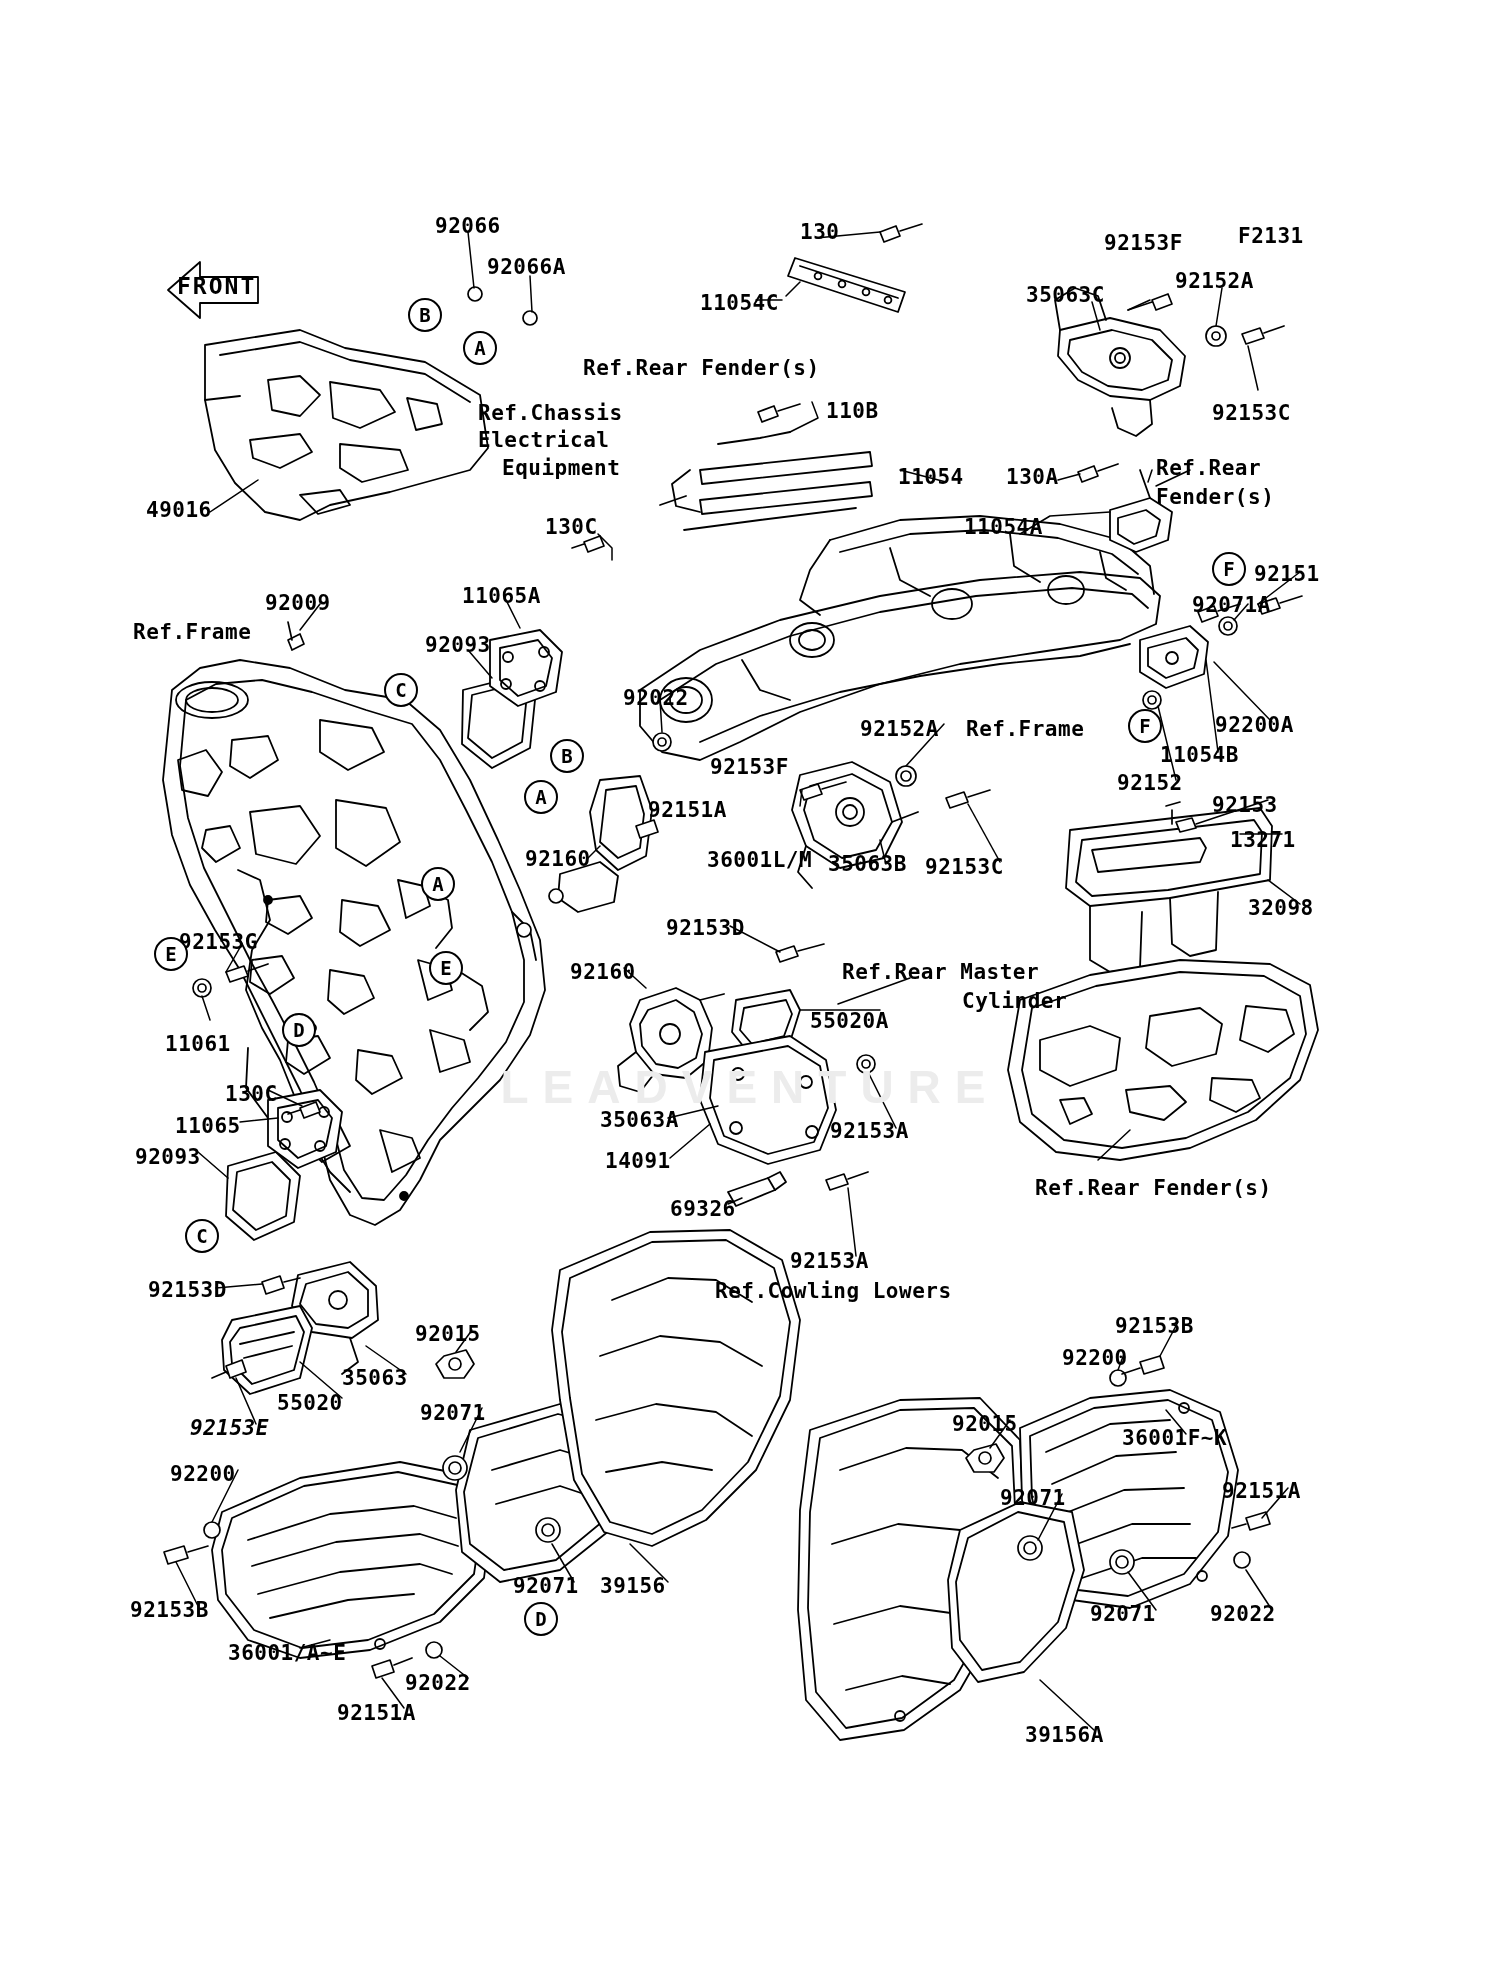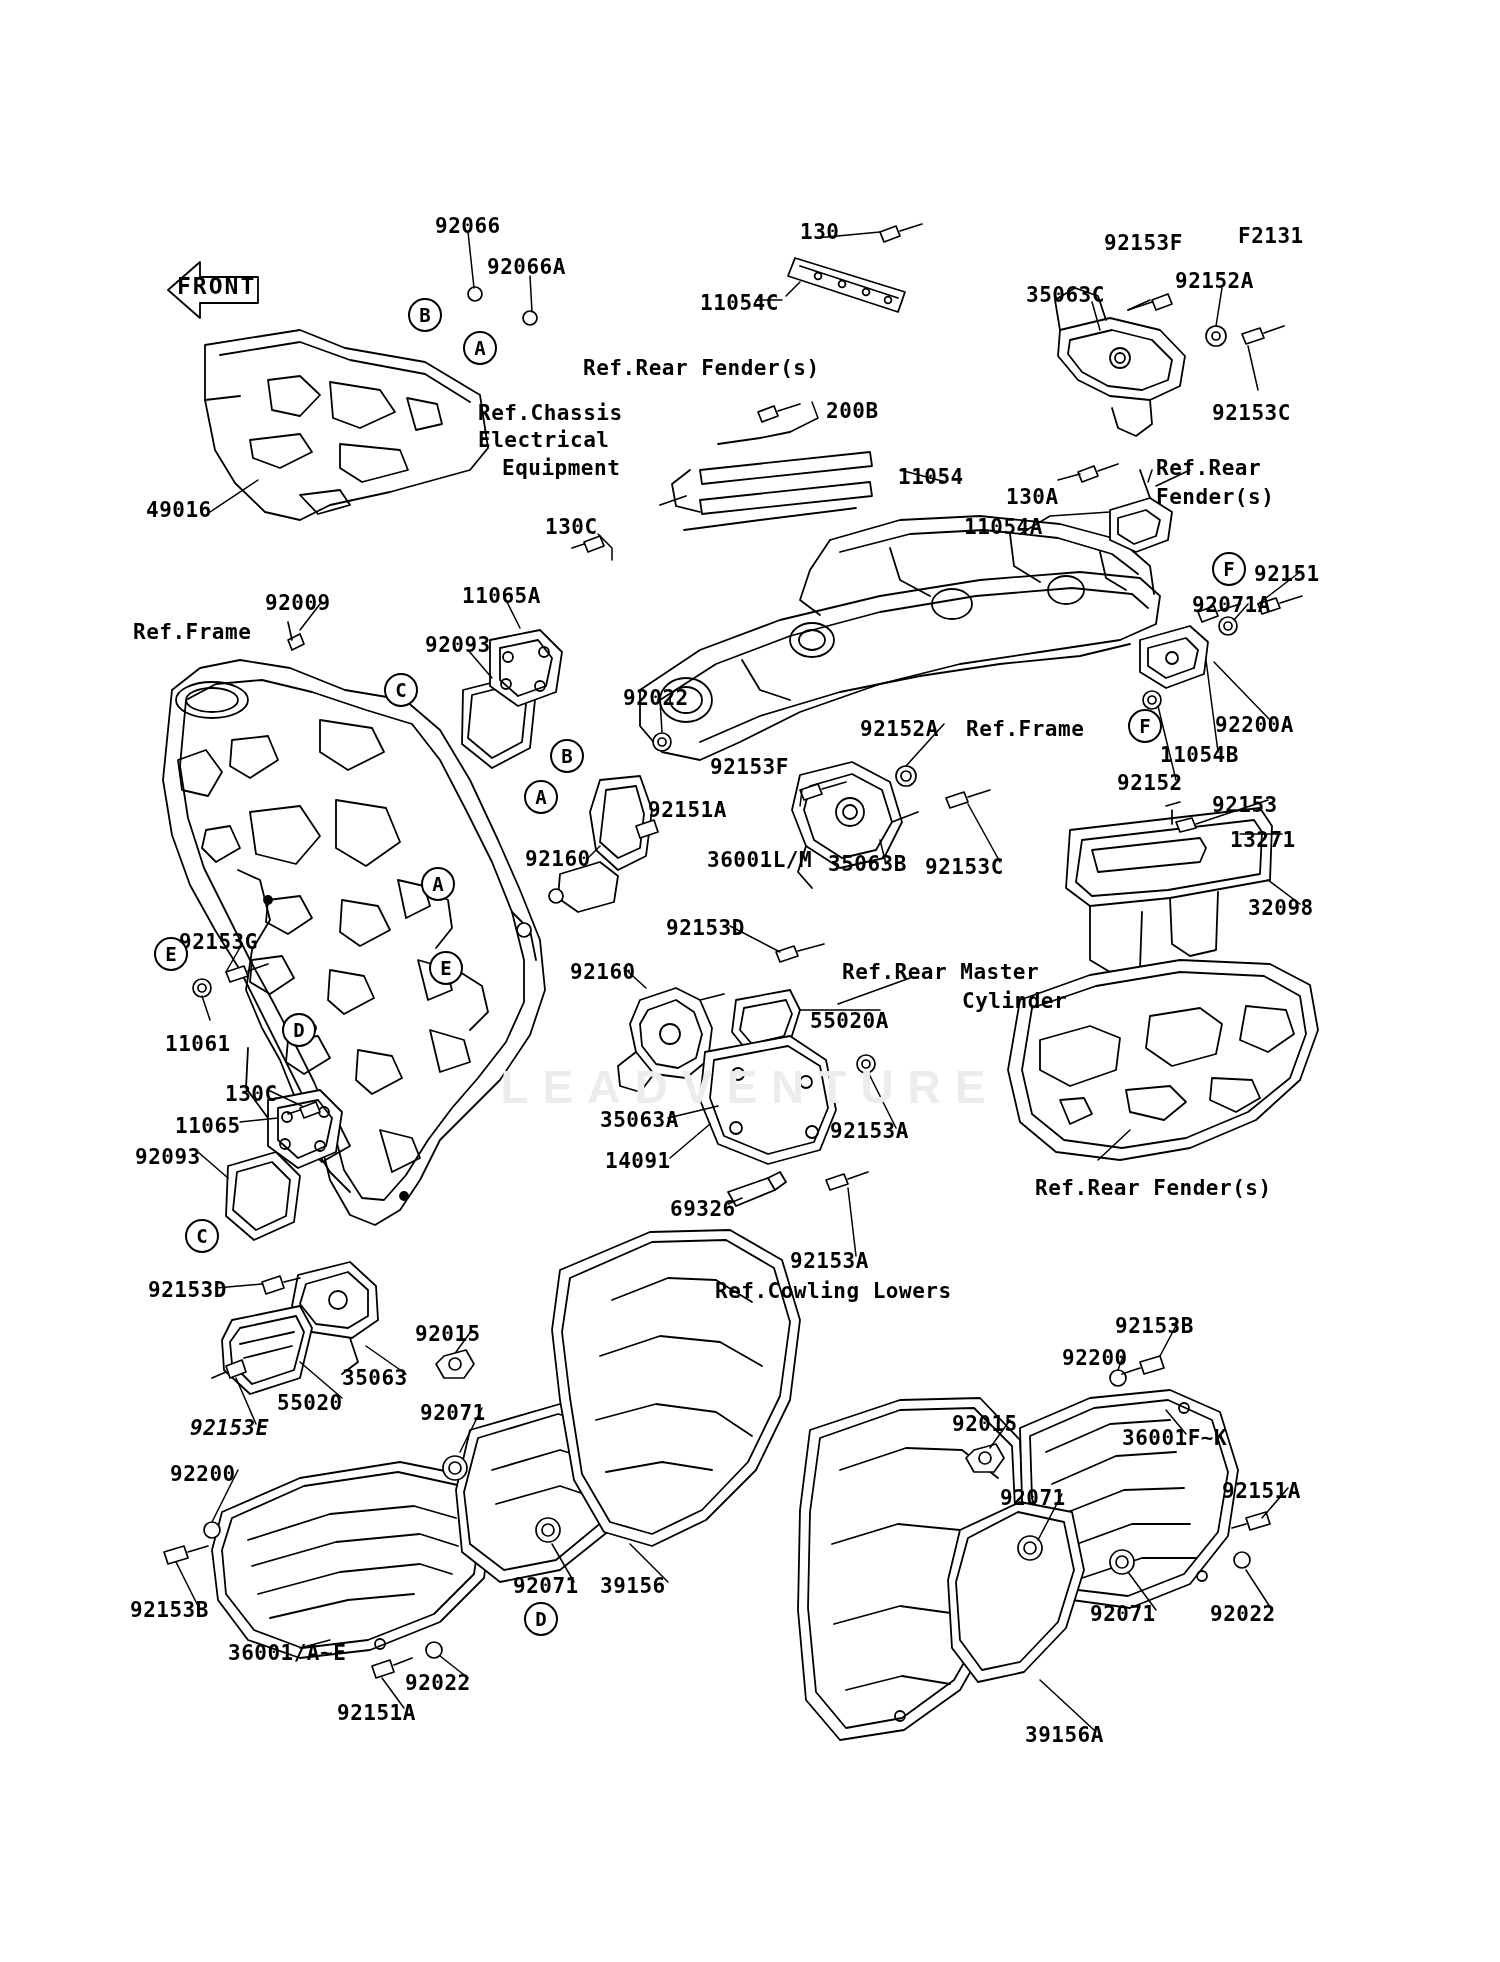--- a/index.html
+++ b/index.html
@@ -548,23 +548,23 @@
       <div class="lbl" style="left: 700px; top: 290px;">11054C</div>
       <div class="lbl" style="left: 1104px; top: 230px;">92153F</div>
       <div class="lbl" style="left: 1238px; top: 223px;">F2131</div>
       <div class="lbl" style="left: 1026px; top: 282px;">35063C</div>
       <div class="lbl" style="left: 1175px; top: 268px;">92152A</div>
       <div class="lbl" style="left: 1212px; top: 400px;">92153C</div>
       <div class="lbl" style="left: 583px; top: 355px;">Ref.Rear Fender(s)</div>
       <div class="lbl" style="left: 478px; top: 400px;">Ref.Chassis</div>
       <div class="lbl" style="left: 478px; top: 427px;">Electrical</div>
       <div class="lbl" style="left: 502px; top: 455px;">Equipment</div>
-      <div class="lbl" style="left: 826px; top: 398px;">200B</div>
+      <div class="lbl" style="left: 826px; top: 398px;">110B</div>
       <div class="lbl" style="left: 898px; top: 464px;">11054</div>
-      <div class="lbl" style="left: 1006px; top: 464px; margin-top: 20px;">130A</div>
+      <div class="lbl" style="left: 1006px; top: 464px;">130A</div>
       <div class="lbl" style="left: 1156px; top: 455px;">Ref.Rear</div>
       <div class="lbl" style="left: 1156px; top: 484px;">Fender(s)</div>
       <div class="lbl" style="left: 964px; top: 514px;">11054A</div>
       <div class="lbl" style="left: 146px; top: 497px;">49016</div>
       <div class="lbl" style="left: 545px; top: 514px;">130C</div>
       <div class="lbl" style="left: 1254px; top: 561px;">92151</div>
       <div class="lbl" style="left: 1192px; top: 592px;">92071A</div>
       <div class="lbl" style="left: 265px; top: 590px;">92009</div>
       <div class="lbl" style="left: 462px; top: 583px;">11065A</div>
       <div class="lbl" style="left: 133px; top: 619px;">Ref.Frame</div>

